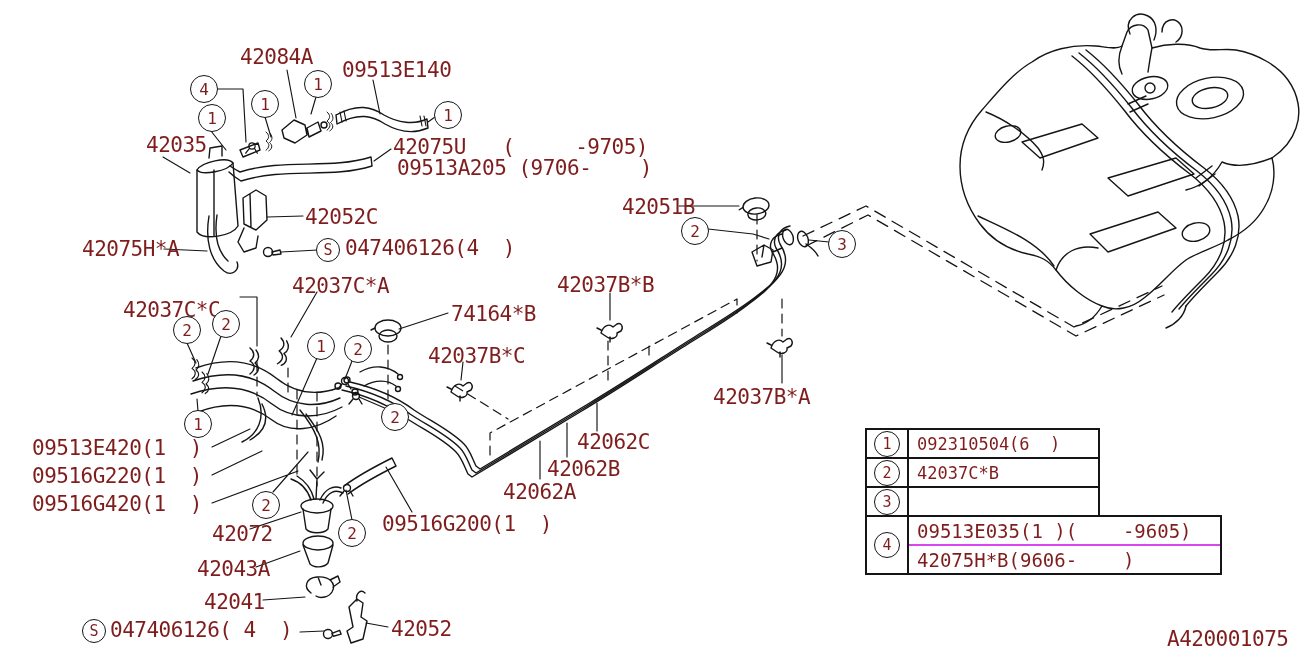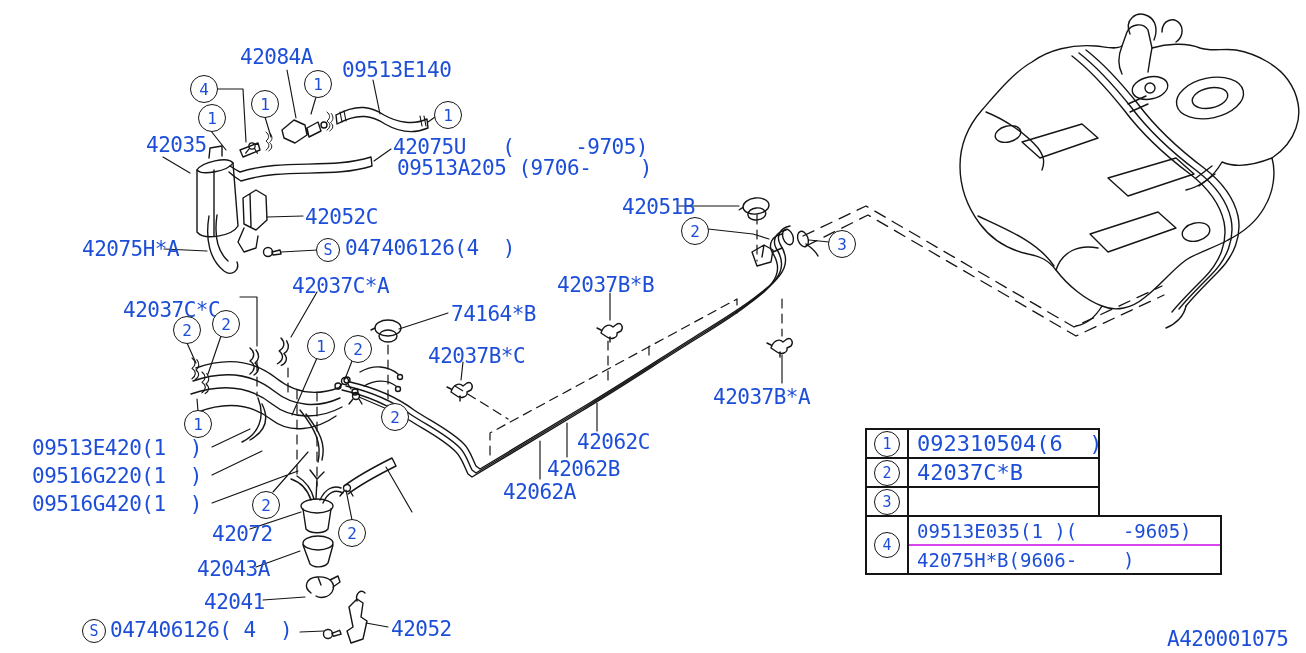--- a/index.html
+++ b/index.html
@@ -1,34 +1,34 @@
 <!DOCTYPE html>
 <html><head>
 <meta charset="utf-8">
 <style>
   html,body{margin:0;padding:0;background:#fff;}
   #stage{position:relative;width:1306px;height:653px;background:#ffffff;overflow:hidden;
-         font-family:"DejaVu Sans Mono","Liberation Mono",monospace;color:#1d4ed8;}
+         font-family:"DejaVu Sans Mono","Liberation Mono",monospace;color:#7f1d1d;}
   #art{position:absolute;left:0;top:0;}
   #art path,#art ellipse,#art circle,#art line{stroke:#151515;fill:none;stroke-width:1.4;stroke-linecap:round;stroke-linejoin:round;}
   #art .thin{stroke-width:1.15;}
   #art .dash{stroke-dasharray:9 6;stroke-width:1.2;}
   #art .phantom{stroke-dasharray:12 8;stroke-width:1.3;}
   .lbl{position:absolute;font-size:21px;line-height:21px;white-space:pre;letter-spacing:-0.5px;}
   .callout{position:absolute;width:26px;height:26px;border:1.6px solid #151515;border-radius:50%;
            background:#fff;display:flex;align-items:center;justify-content:center;
            font-size:16px;transform:translate(-50%,-50%);}
   .scircle{position:absolute;width:22px;height:22px;border:1.5px solid #151515;border-radius:50%;
            background:#fff;display:flex;align-items:center;justify-content:center;
            font-size:15px;transform:translate(-50%,-50%);}
   .lg-row{position:absolute;border:2px solid #151515;display:flex;background:#fff;box-sizing:border-box;}
   .lg-num{width:40px;border-right:2px solid #151515;display:flex;align-items:center;justify-content:center;flex:none;}
   .lg-circ{width:24px;height:24px;border:1.5px solid #151515;border-radius:50%;
            display:flex;align-items:center;justify-content:center;font-size:15px;}
-  .lg-txt{flex:1;display:flex;align-items:center;padding-left:8px;font-size:22px;white-space:pre;}
+  .lg-txt{flex:1;display:flex;align-items:center;padding-left:8px;font-size:17px;white-space:pre;}
   .lg-col{flex:1;display:flex;flex-direction:column;}
   .lg-sub{flex:1;display:flex;align-items:center;padding-left:8px;font-size:19px;white-space:pre;}
   .lg-sub + .lg-sub{border-top:2px solid #d946ef;}
 </style>
 </head>
 <body>
 
 <div id="stage">
 
 <svg id="art" width="1306" height="653" viewBox="0 0 1306 653">
@@ -174,20 +174,21 @@
 <div class="lbl" style="left:123px;top:300px">42037C*C</div>
 <div class="lbl" style="left:292px;top:276px">42037C*A</div>
 <div class="lbl" style="left:557px;top:275px">42037B*B</div>
 <div class="lbl" style="left:451px;top:304px">74164*B</div>
 <div class="lbl" style="left:428px;top:346px">42037B*C</div>
 <div class="lbl" style="left:713px;top:387px">42037B*A</div>
 <div class="lbl" style="left:32px;top:438px">09513E420(1  )</div>
 <div class="lbl" style="left:32px;top:466px">09516G220(1  )</div>
 <div class="lbl" style="left:32px;top:494px">09516G420(1  )</div>
 <div class="lbl" style="left:212px;top:524px">42072</div>
+<div class="lbl" style="left:382px;top:514px">09516G200(1  )</div>
 <div class="lbl" style="left:577px;top:432px">42062C</div>
 <div class="lbl" style="left:547px;top:459px">42062B</div>
 <div class="lbl" style="left:503px;top:482px">42062A</div>
 <div class="lbl" style="left:197px;top:559px">42043A</div>
 <div class="lbl" style="left:204px;top:592px">42041</div>
 <div class="lbl" style="left:110px;top:620px">047406126( 4  )</div>
 <div class="lbl" style="left:391px;top:619px">42052</div>
 <div class="lbl" style="left:1167px;top:629px">A420001075</div>
 
 <div class="callout" style="left:204px;top:89px">4</div>

